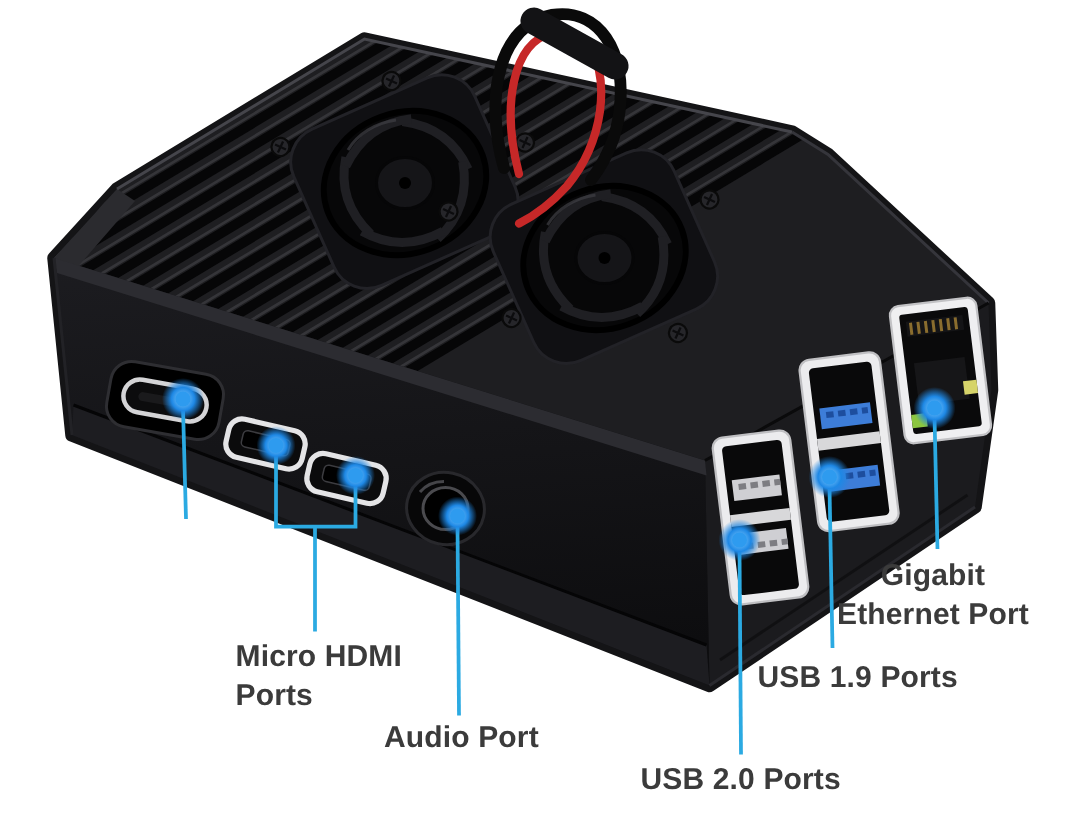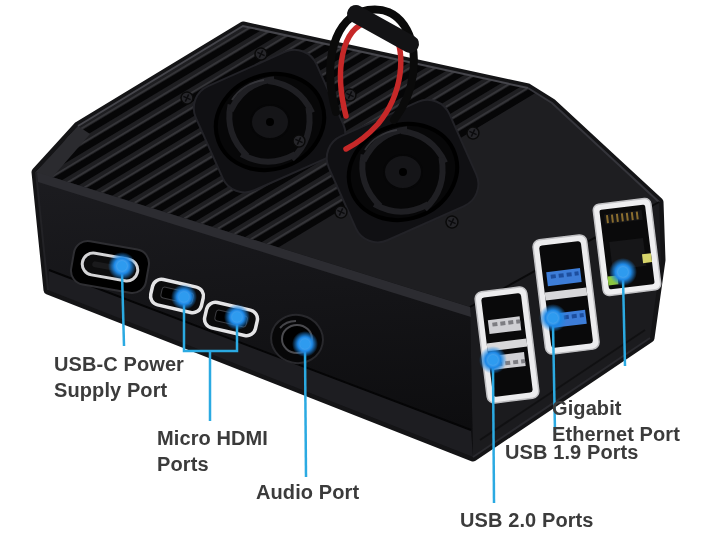--- a/index.html
+++ b/index.html
@@ -6,21 +6,21 @@
     --background:#FFFFFF; --label-text:#3B3B3B; --leader-line:#2BAAE2; --marker:#2196F3;
     --case-dark:#121214; --case-top:#1E1E21; --case-right:#1B1B1E; --fin-highlight:#3A3A3E;
     --usb3-tab:#3D7DD8; --wire-red:#C62828; --led-green:#8CC63F; --led-amber:#D6D46A; --port-bezel:#ECECEE;
   }
   html,body{margin:0;padding:0;background:var(--background);}
   .stage{position:relative;width:720px;height:553px;background:var(--background);overflow:hidden;
          font-family:"Liberation Sans",sans-serif;}
   .stage svg{position:absolute;left:0;top:0;}
   .label{position:absolute;color:var(--label-text);font-size:20px;line-height:1.3;font-weight:600;
          white-space:pre-line;letter-spacing:0.1px;}
-  .label.center{margin-top:24px;}
+  .label.center{text-align:center;}
 </style>
 </head>
 <body>
 
 <div class="stage">
   <svg width="720" height="553" viewBox="0 0 720 553">
     <defs>
       <clipPath id="finClip">
         <path d="M78,126 L243,26 L528,88 L552,103 L659,202 L663,238 L484,350 L470,307 L36,172 Z"></path>
       </clipPath>
@@ -271,22 +271,20 @@
           <circle cx="553" cy="318" r="14" fill="url(#dotGlow)"></circle>
           <circle cx="553" cy="318" r="5" fill="#2E9BEF"></circle>
         </g>
       <g>
           <circle cx="623" cy="272" r="14" fill="url(#dotGlow)"></circle>
           <circle cx="623" cy="272" r="5" fill="#2E9BEF"></circle>
         </g>
     </g>
   </svg>
 
-  <div class="label" style="left:54px;top:351px">USB-C Power
-Supply Port</div>
   <div class="label" style="left:256px;top:479px">Audio Port</div>
   <div class="label" style="left:157px;top:425px">Micro HDMI
 Ports</div>
-  <div class="label" style="left:460px;top:507px">USB 2.0 Ports</div>
+  <div class="label" style="left:427px;top:507px">USB 2.0 Ports</div>
   <div class="label" style="left:505px;top:439px">USB 1.9 Ports</div>
   <div class="label center" style="left:552px;top:371px;width:140px">Gigabit
 Ethernet Port</div>
 </div>
 
 </body></html>

